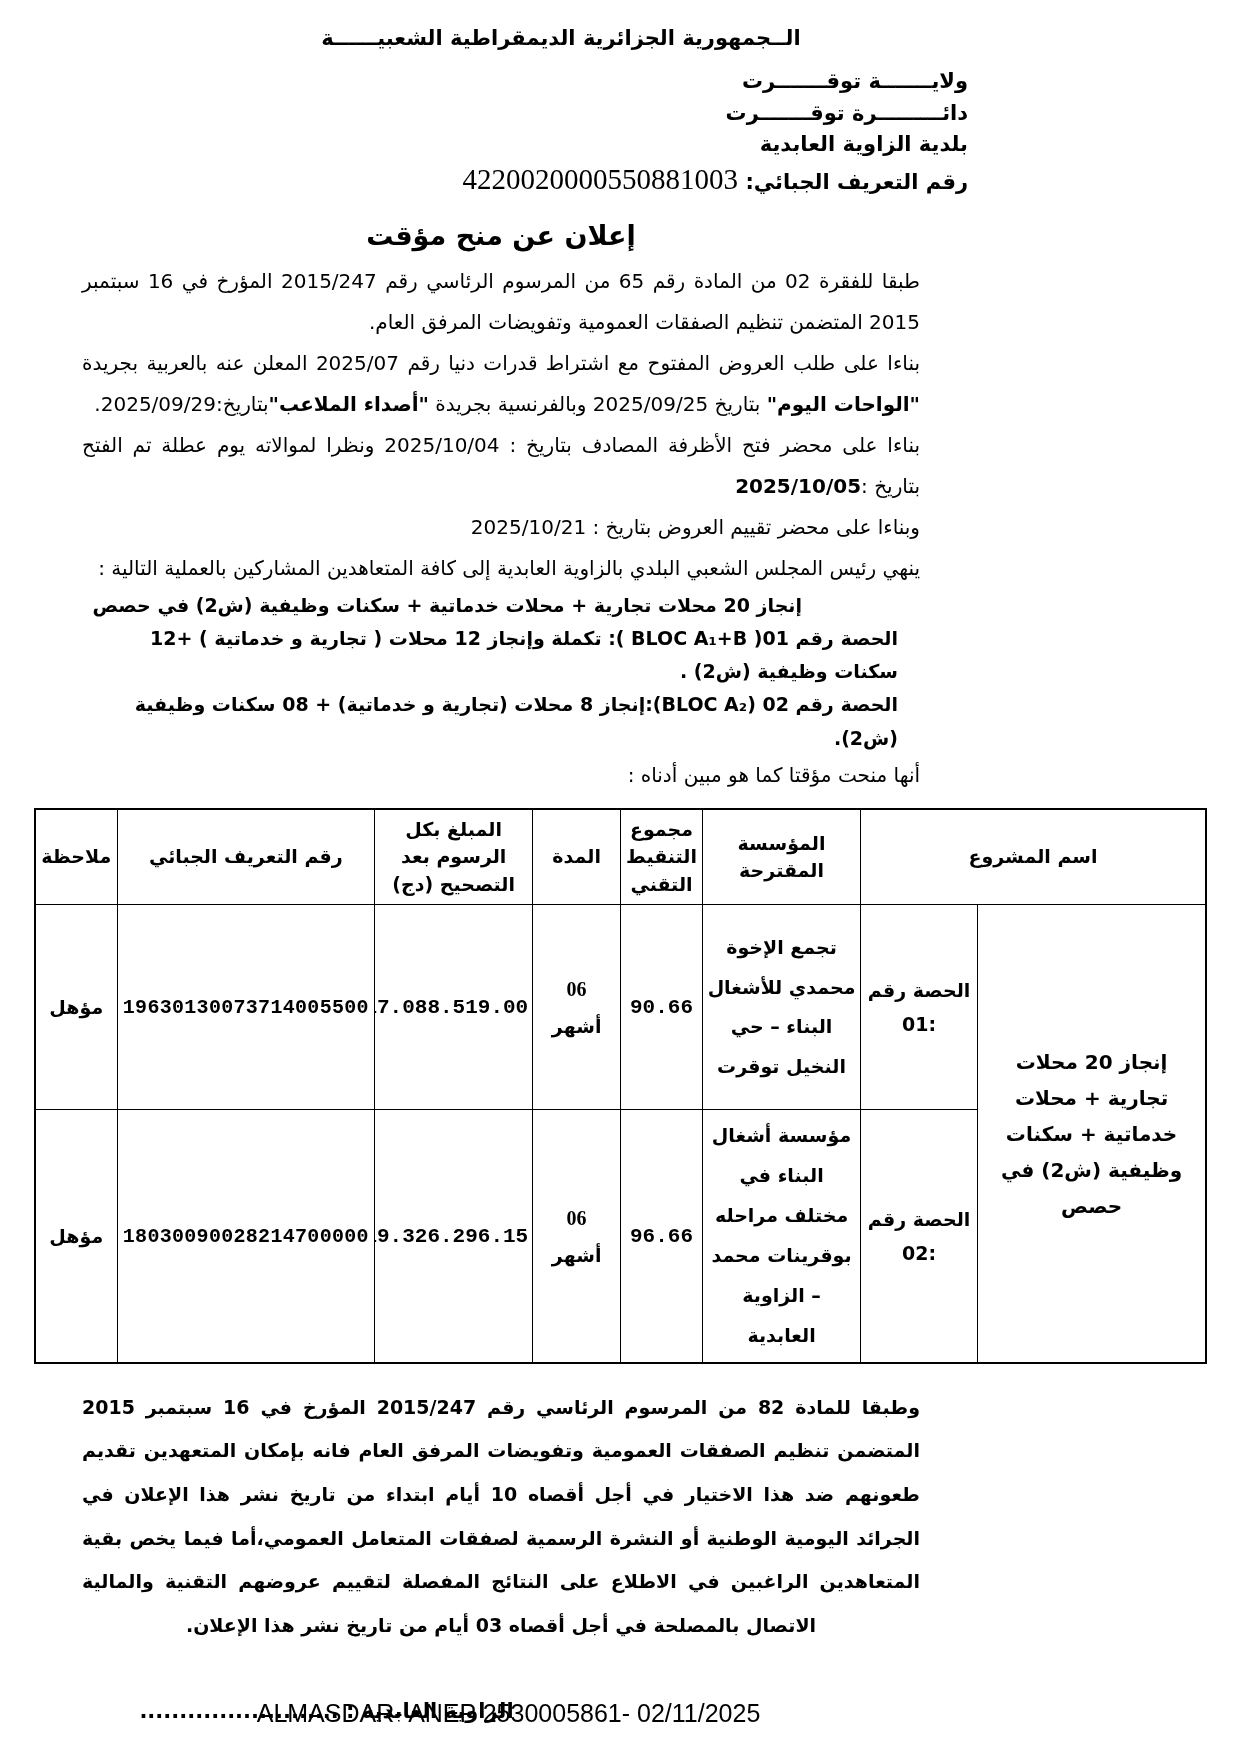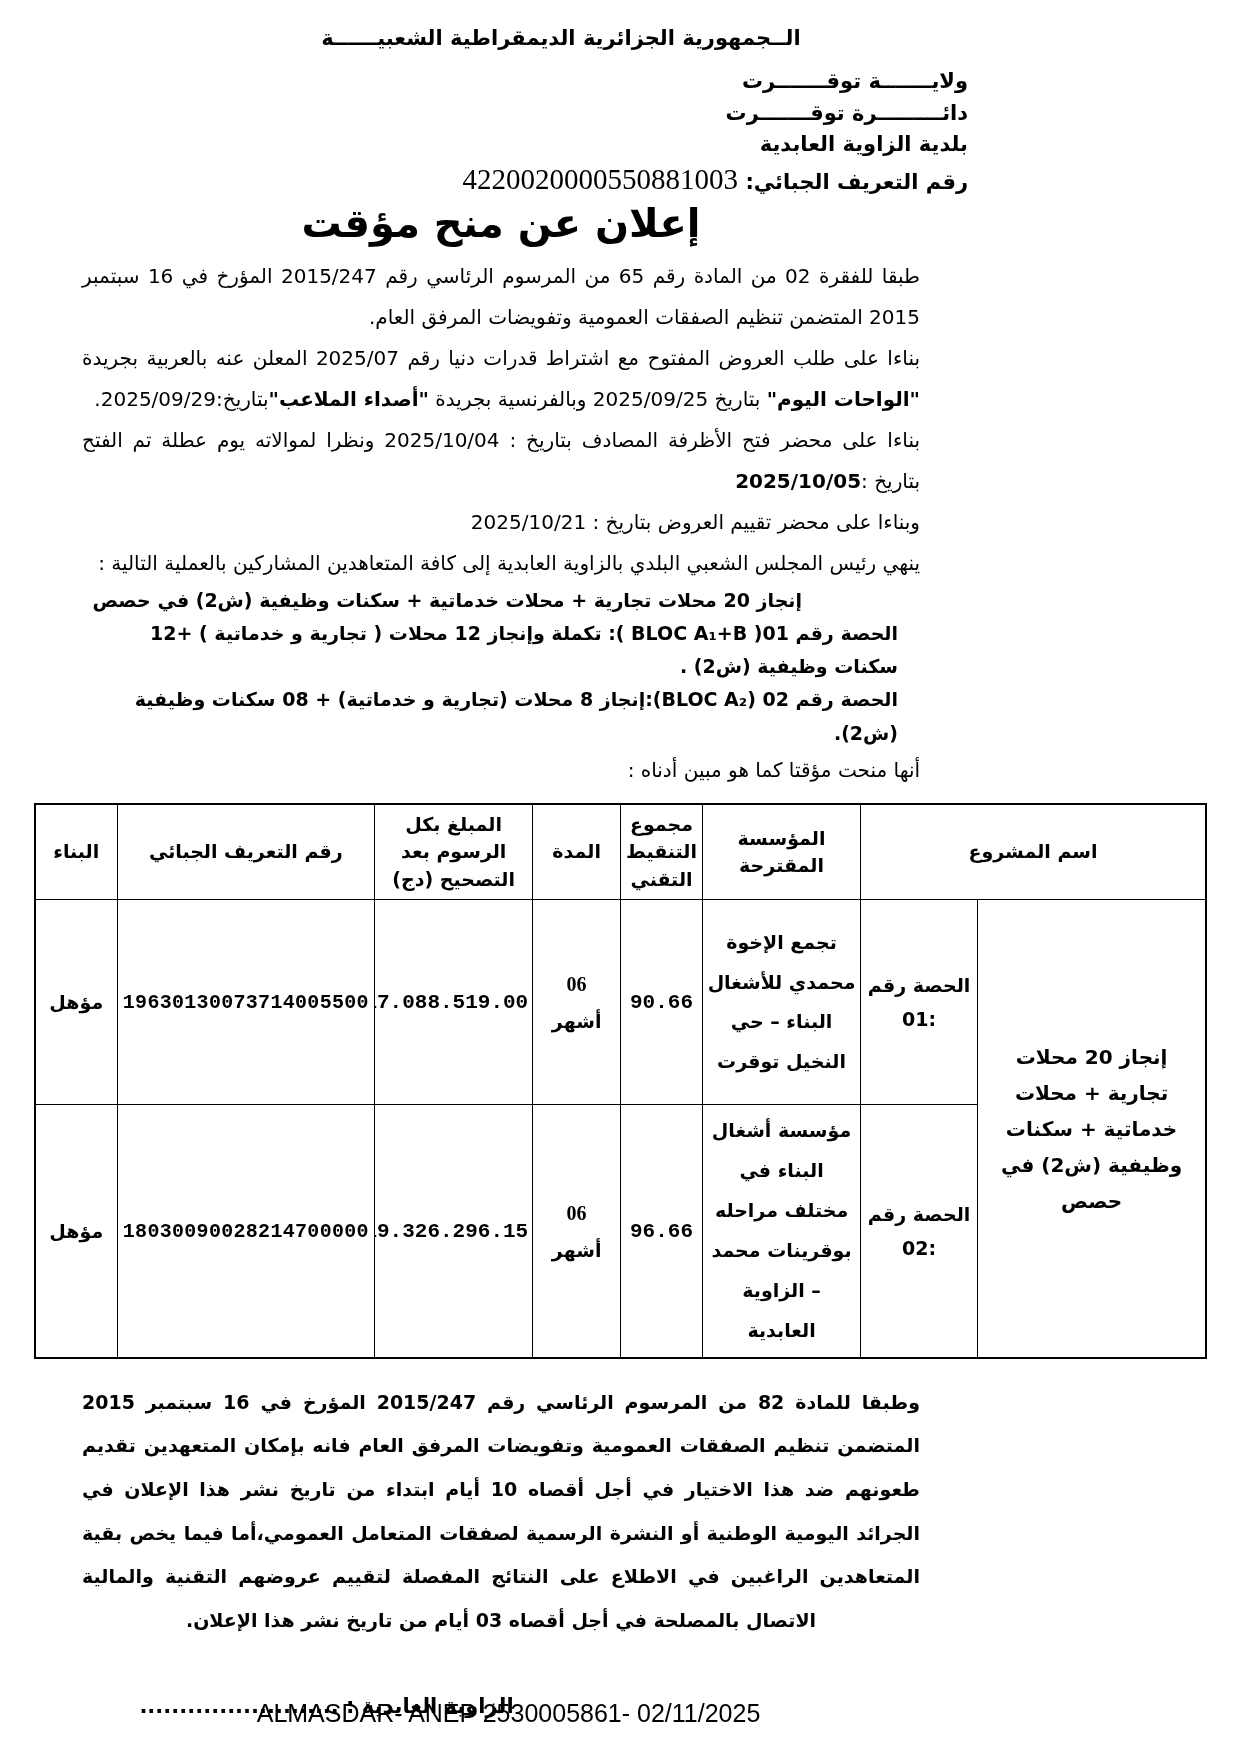--- a/index.html
+++ b/index.html
@@ -22,22 +22,22 @@
     direction: rtl; text-align: right;
     margin-top: 16px; line-height: 1.5;
     font-weight: bold; font-size: 21px;
   }
   .authority .line { white-space: nowrap; }
   .tax-line { direction: rtl; text-align: right; margin-top: 2px; font-weight: bold; font-size: 21px; }
   .tax-line .tax-value { font-size: 29px; font-family: "Liberation Serif", serif; font-weight: normal; letter-spacing: 0.5px; }
 
   .doc-title {
     direction: rtl; text-align: center;
-    font-weight: bold; font-size: 40px;
-    margin: 4px 0 10px;
+    font-weight: bold; font-size: 27px;
+    margin: 24px 0 10px;
   }
 
   .content { padding: 0 48px; direction: rtl; }
   .content p { margin: 0; font-size: 20px; line-height: 2.05; }
   p.j { text-align: justify; }
   p.r { text-align: right; }
   p.lot { font-size: 19px; line-height: 1.75; text-align: right; }
   p.lot-head { margin-right: 118px; }
   p.lot-item { margin-right: 22px; }
   .b { font-weight: bold; }
@@ -131,21 +131,21 @@
       <col style="width:7%">
     </colgroup>
     <tbody>
         <tr class="head">
       <th colspan="2">اسم المشروع</th>
       <th>المؤسسة المقترحة</th>
       <th>مجموع التنقيط التقني</th>
       <th>المدة</th>
       <th>المبلغ بكل الرسوم بعد التصحيح (دج)</th>
       <th>رقم التعريف الجبائي</th>
-      <th>البناء</th>
+      <th>ملاحظة</th>
     </tr>
     <tr class="r1">
       <td class="project-cell" rowspan="2">إنجاز 20 محلات تجارية + محلات خدماتية + سكنات وظيفية (ش2) في حصص</td>
       <td class="lot-cell">الحصة رقم :01</td>
       <td class="company-cell">تجمع الإخوة محمدي للأشغال البناء – حي النخيل توقرت</td>
       <td class="score-cell">90.66</td>
       <td class="duration-cell">
             <span class="dur-val">06</span>
             <span class="dur-unit">أشهر</span>
           </td>

